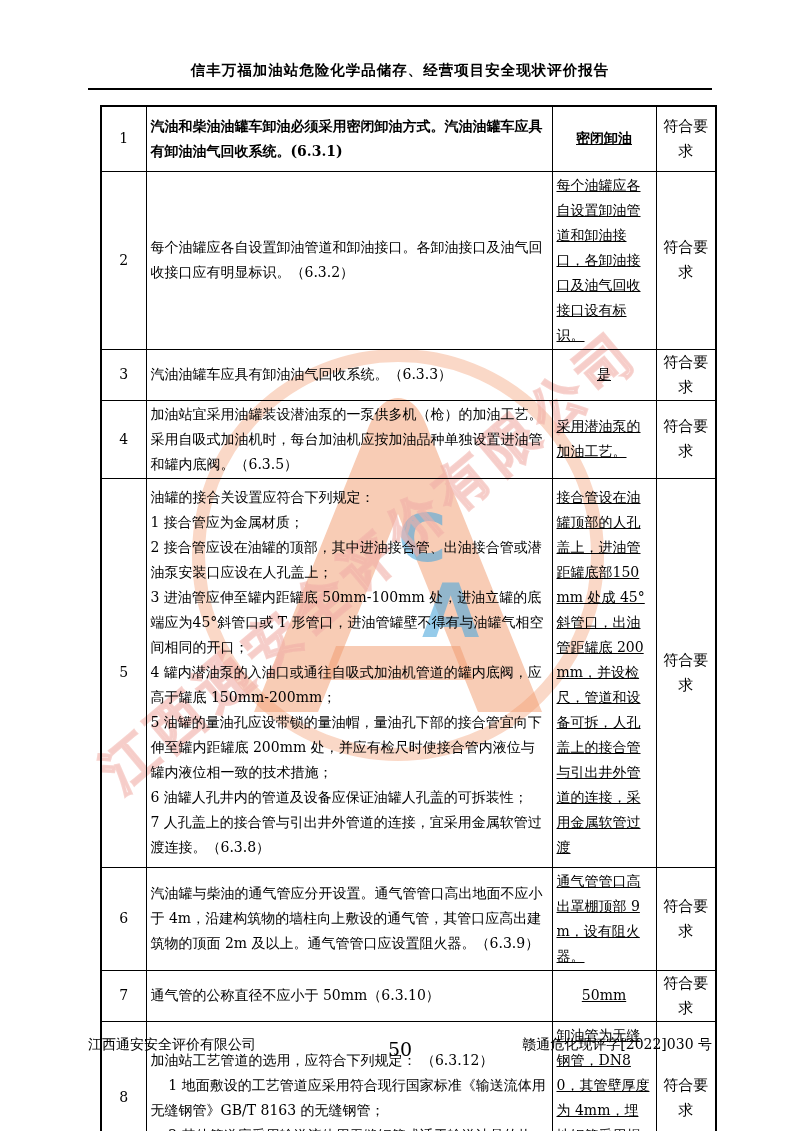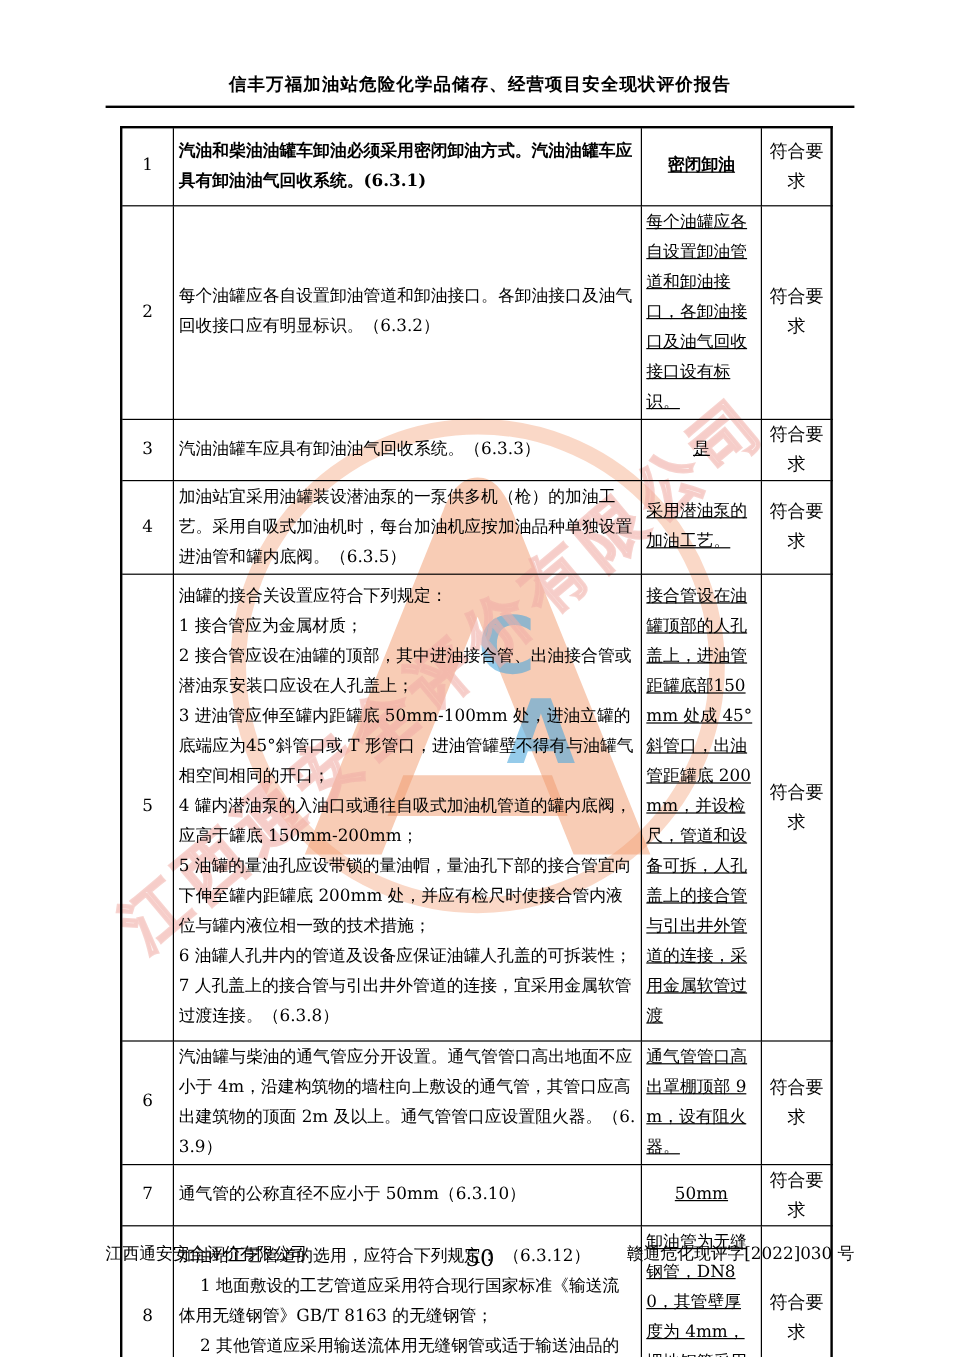--- a/index.html
+++ b/index.html
@@ -1,18 +1,18 @@
 <!DOCTYPE html>
 <html><head>
 <meta charset="utf-8">
 <style>
   html,body{margin:0;padding:0;background:#ffffff;}
   body{width:800px;height:1131px;position:relative;overflow:hidden;
        font-family:"DejaVu Serif","Liberation Serif",serif;color:#000;}
-  .page{position:relative;width:694px;height:1131px;background:#fff;}
+  .page{position:relative;width:800px;height:1131px;background:#fff;}
 
   
   .header-title{position:absolute;top:61px;left:88px;width:624px;text-align:center;
                 font-size:14.5px;font-weight:bold;letter-spacing:1px;}
   .header-rule{position:absolute;top:88px;left:88px;width:624px;height:0;
                border-top:2px solid #000;}
 
   
   table.compliance{position:absolute;top:105px;left:100px;border-collapse:collapse;
                    table-layout:fixed;font-size:14px;border:2px solid #000;}

